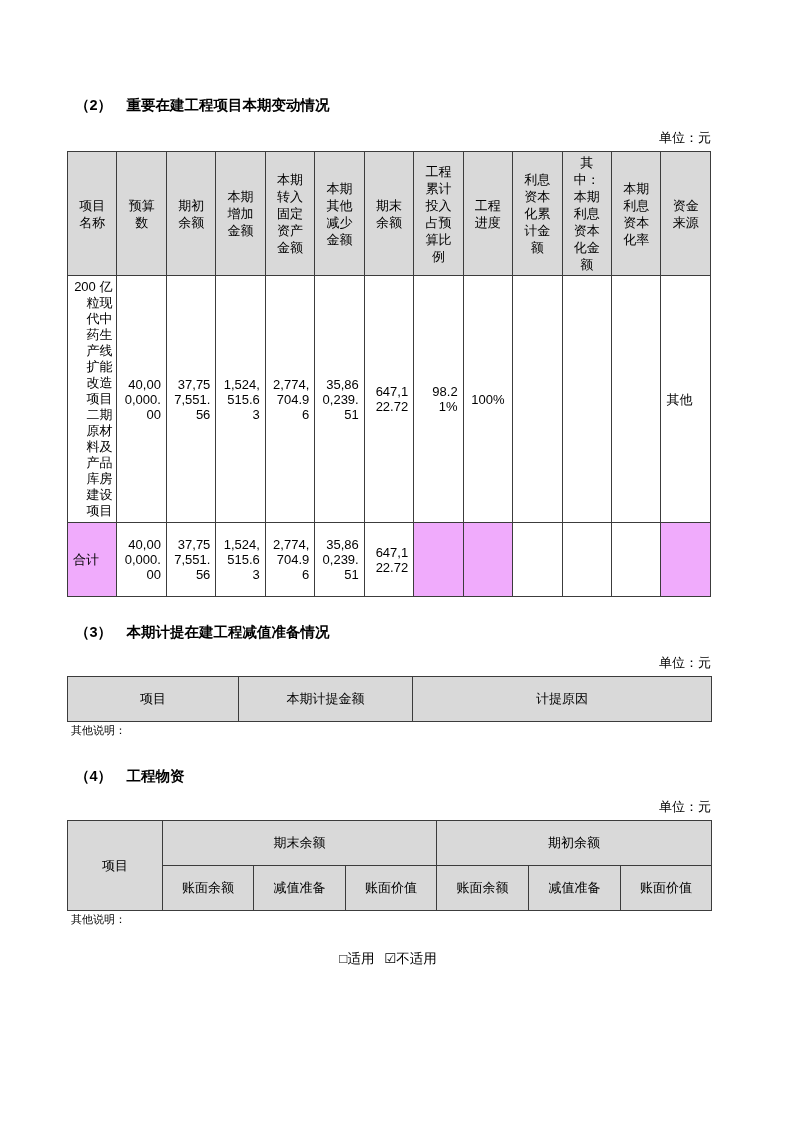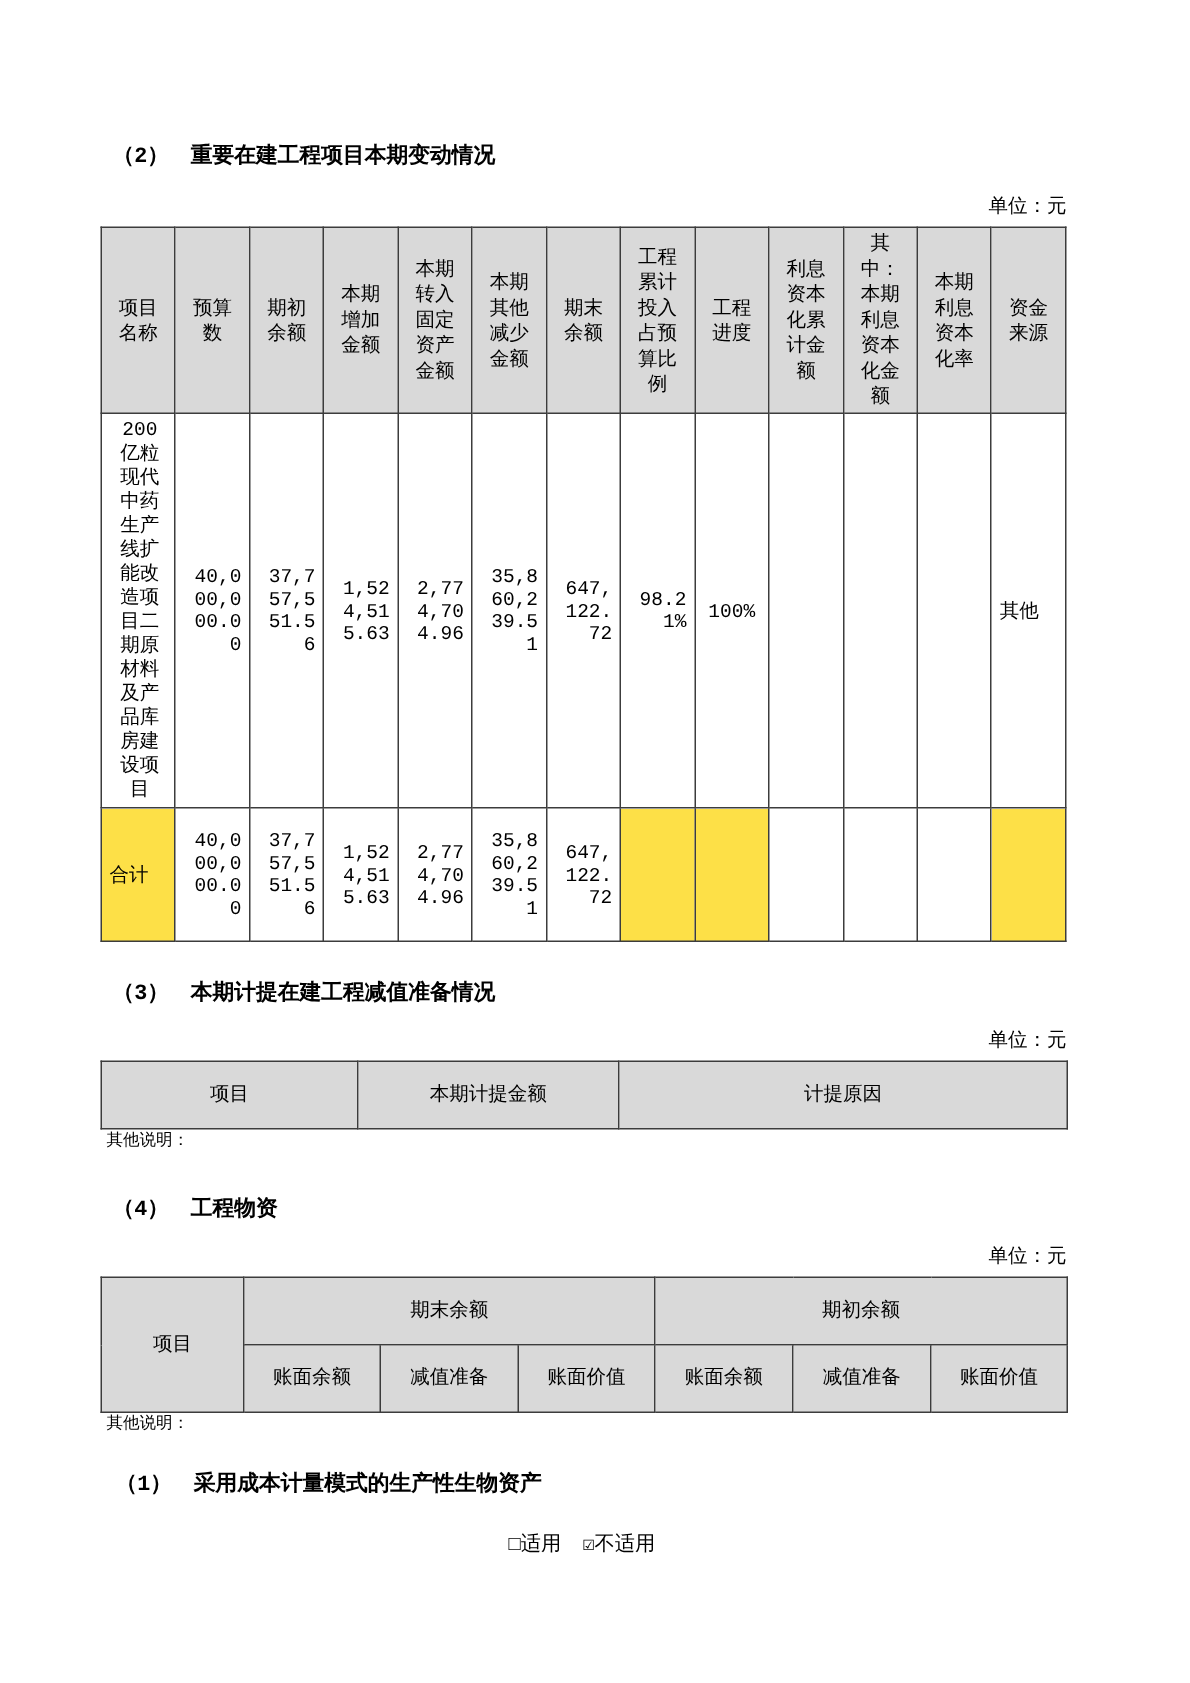--- a/index.html
+++ b/index.html
@@ -2,21 +2,21 @@
 <html><head>
 <meta charset="utf-8">
 <style>
   html,body { margin:0; padding:0; background:#ffffff; }
   .page {
     position:relative;
     width:793px; height:1122px;
     background:#ffffff;
     box-sizing:border-box;
     padding:96px 82px 0 67px;
-    font-family:Liberation Mono, monospace;
+    font-family:Liberation Sans, sans-serif;
     color:#000000;
     overflow:hidden;
   }
   .sec-heading {
     font-size:14.5px; font-weight:bold;
     margin:0 0 0 8px; line-height:19px;
   }
   .big-heading {
     font-size:15px; font-weight:bold;
     margin:52px 0 0 8px; line-height:20px;
@@ -28,35 +28,35 @@
   .unit-row {
     text-align:right; font-size:13px;
     margin:12px 0 4px 0; line-height:18px;
   }
   table { border-collapse:collapse; table-layout:fixed; width:644px; }
   td {
     border:1.5px solid #3c3c3c;
     font-size:13px; overflow:hidden;
     padding:14px 5px;
   }
-  .shade { background:#fde047; }
+  .shade { background:#f0abfc; }
   
   .t-main .head td {
     background:#d9d9d9; text-align:center; vertical-align:middle;
     line-height:17px; padding:2px 6px; word-break:break-all;
   }
   .t-main tr.head  { height:103px; }
   .t-main tr.data  { height:242px; }
   .t-main tr.total { height:46px; }
   .t-main .num {
     text-align:right; vertical-align:middle;
     word-break:break-all; line-height:15px; padding-right:5px;
   }
   .t-main .proj {
-    text-align:center; vertical-align:top;
+    text-align:right; vertical-align:top;
     word-break:break-all; line-height:16px; padding:3px 4px 3px 6px;
   }
   .t-main .pct-l { text-align:center; vertical-align:middle; word-break:break-all; line-height:15px; }
   .t-main .ctr   { text-align:left; vertical-align:middle; line-height:15px; }
   
   .t-impair tr { height:22px; }
   .t-impair td {
     background:#d9d9d9; text-align:center; vertical-align:middle; line-height:16px;
   }
   
@@ -172,20 +172,19 @@
       <td>账面价值</td>
       <td>账面余额</td>
       <td>减值准备</td>
       <td>账面价值</td>
     </tr>
   </tbody>
     </table>
 
   <div class="note">其他说明：</div>
 
-  <div class="sub-heading">（1）　采用成本计量模式的生产性生物资产</div>
 
   <div class="check-line">
     <span class="check-item">□适用</span>
     <span class="check-item">☑不适用</span>
   </div>
 
 </div>
 
 </body></html>

